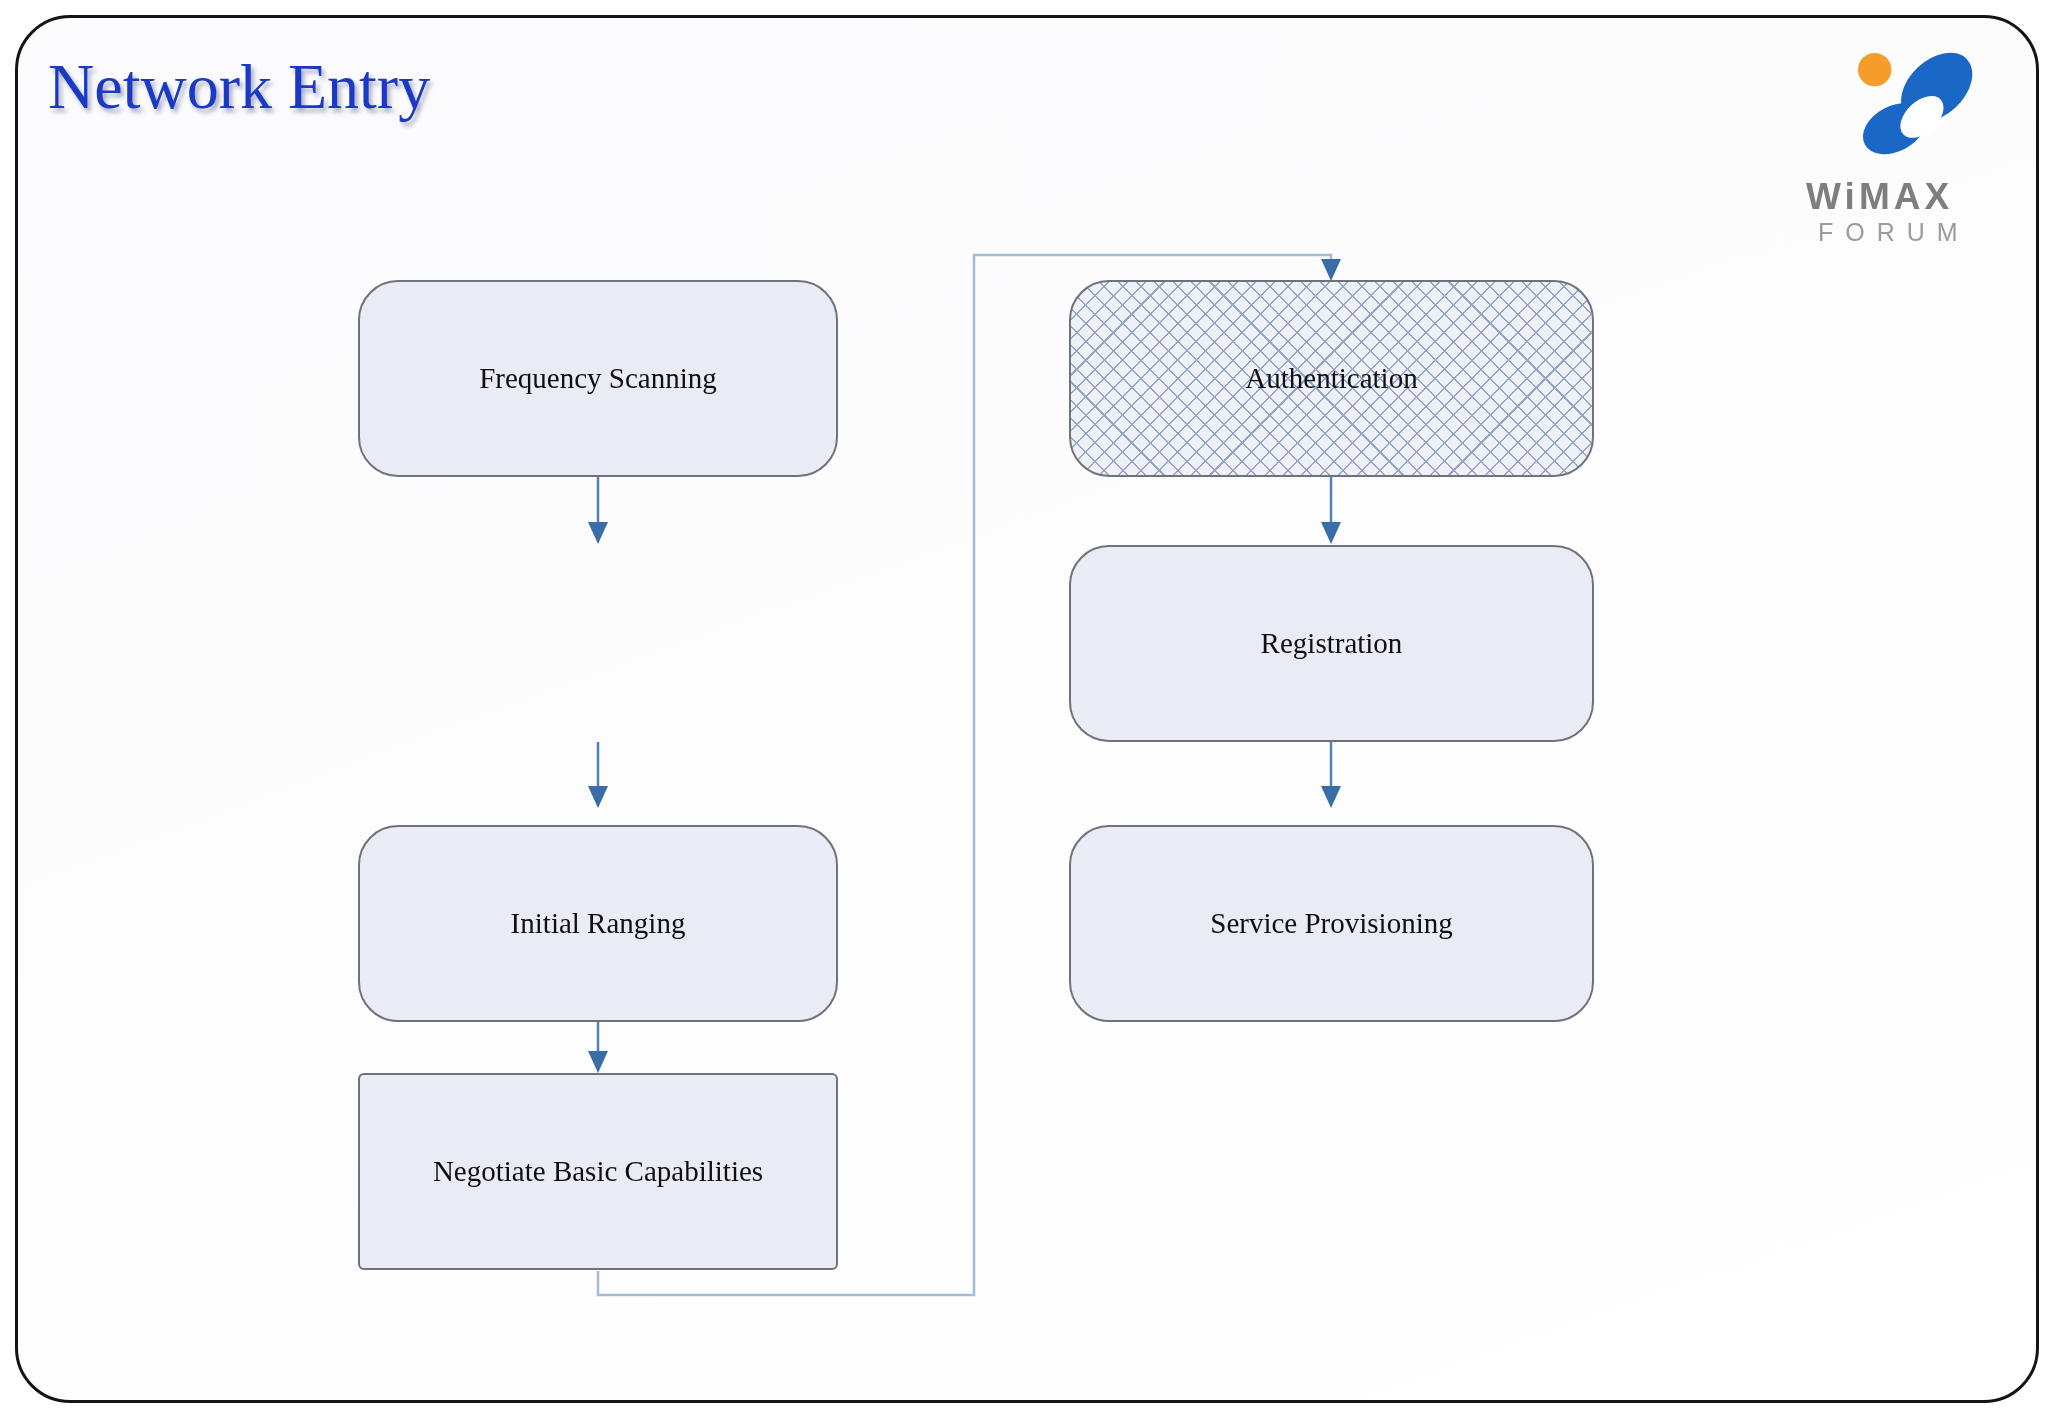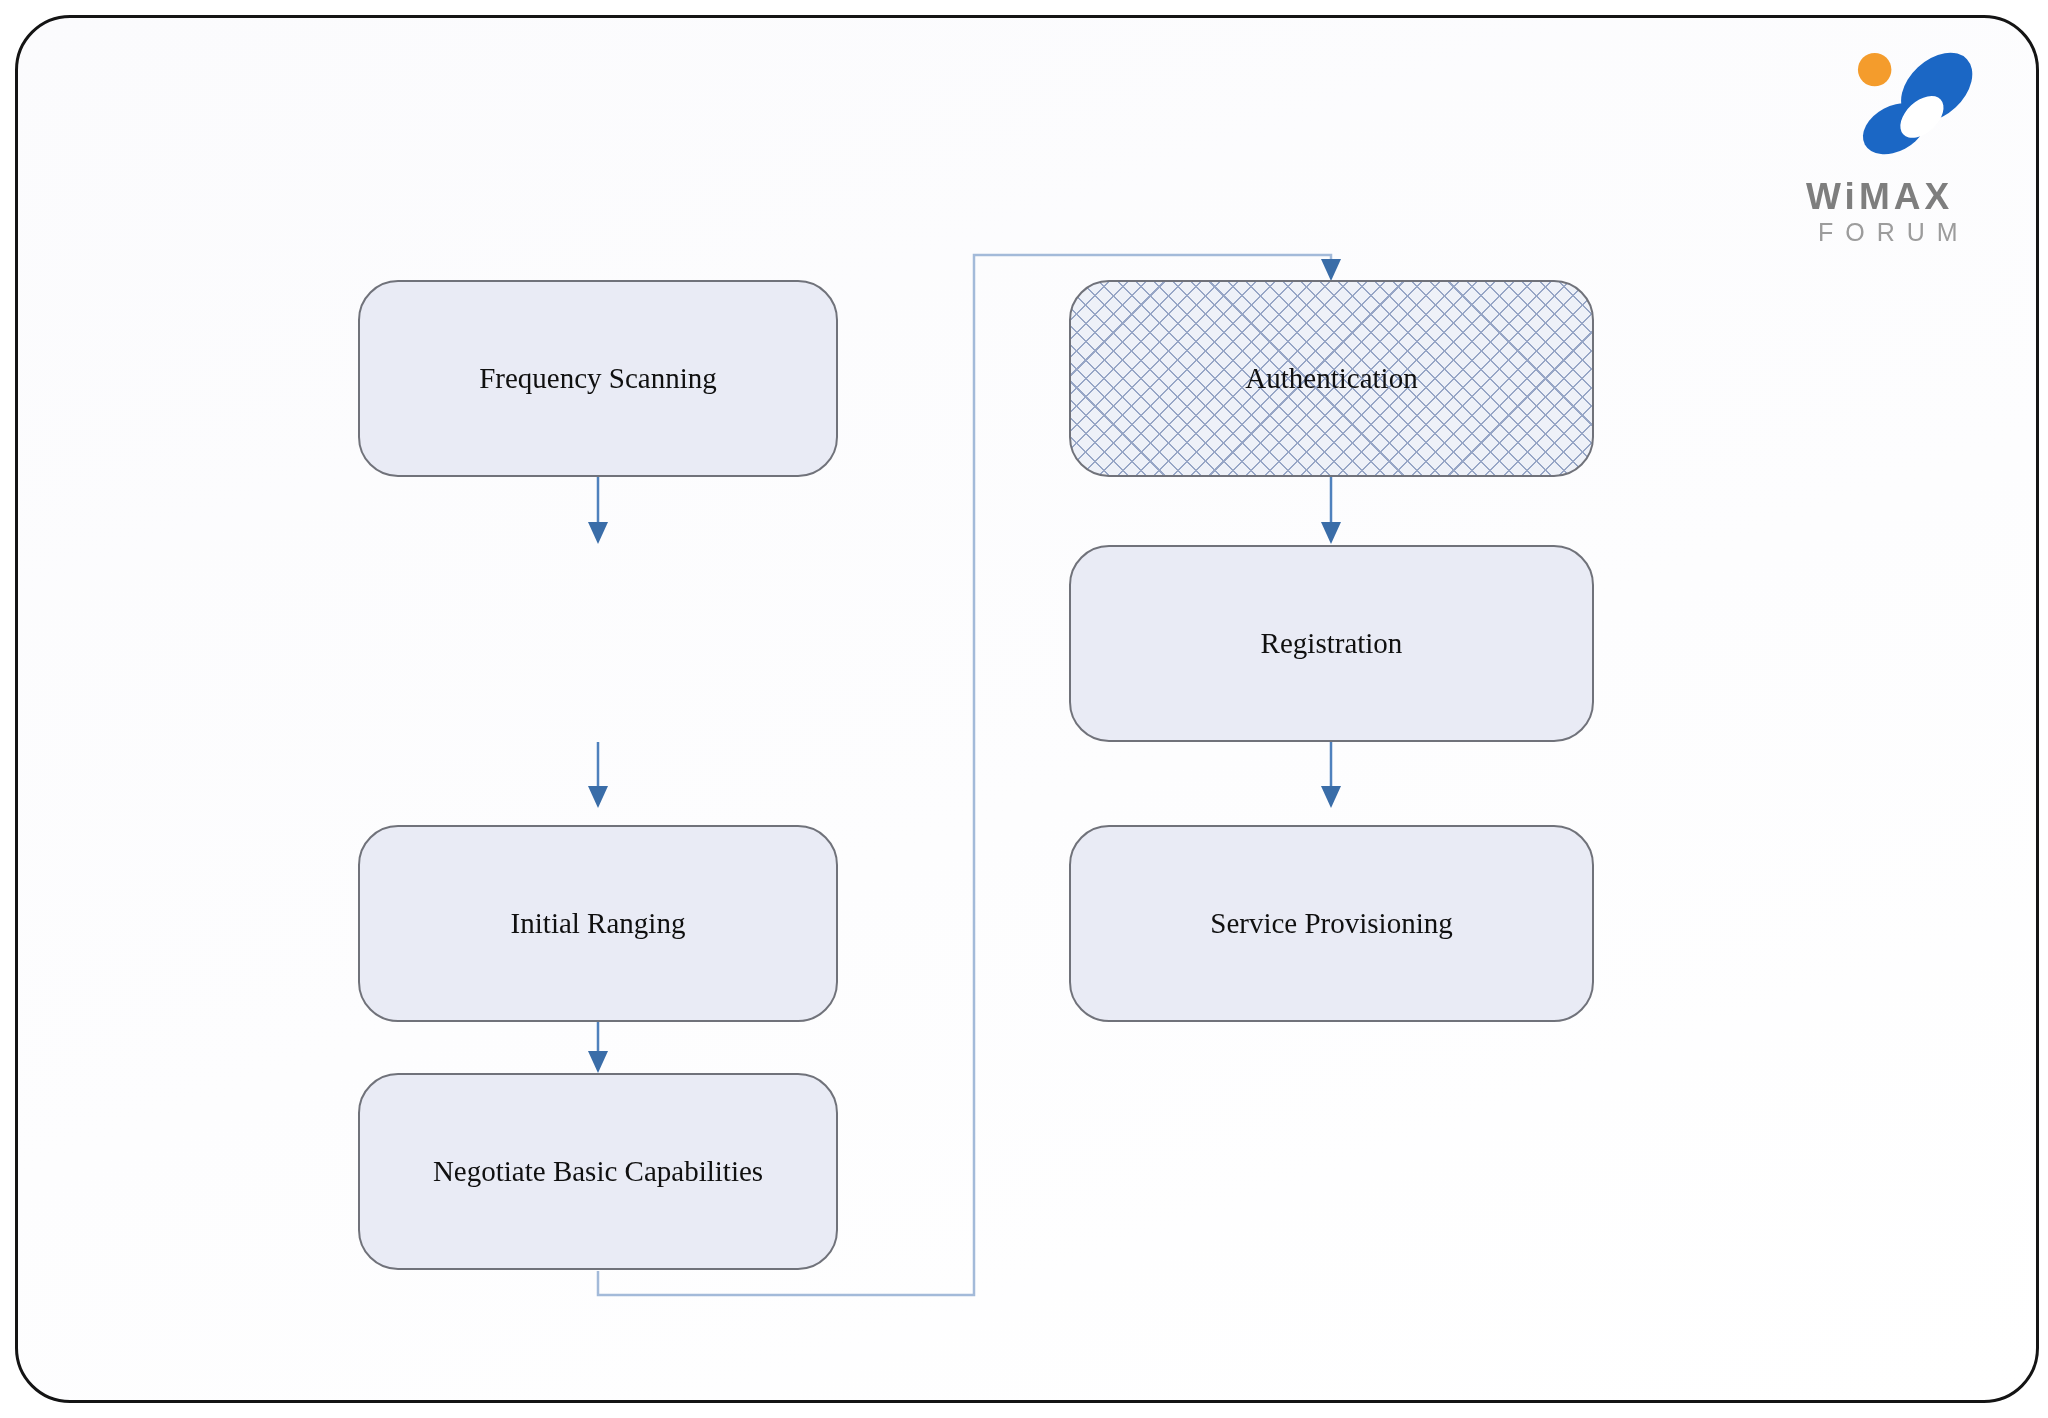--- a/index.html
+++ b/index.html
@@ -25,21 +25,21 @@
     position:absolute;
     background:var(--box-fill);
     border:2px solid var(--box-border);
     border-radius:40px;
     display:flex;align-items:center;justify-content:center;
     font-size:29px;color:#101010;text-align:center;
     box-sizing:border-box;
   }
   .col-left{left:340px;width:480px;height:197px;text-align:center;}
   .col-right{left:1051px;width:525px;height:197px;}
-  .row-1{top:262px;} .row-2{top:527px;} .row-3{top:790px;margin-top:17px;} .row-4{top:1055px;}
+  .row-1{top:262px;} .row-2{top:527px;} .row-3{top:790px;margin-top:17px;} .row-4{top:1055px;border-radius:6px;}
   .hatched{
     background-color:var(--auth-fill);
     background-image:
       repeating-linear-gradient(45deg,  var(--hatch-line) 0 1.5px, transparent 1.5px 13px),
       repeating-linear-gradient(135deg, var(--hatch-line) 0 1.5px, transparent 1.5px 13px);
   }
   
   .overlay{position:absolute;left:0;top:0;width:2018px;height:1382px;pointer-events:none;}
   
   .logo{
@@ -54,20 +54,21 @@
   .logo-sub{
     font-size:25px;font-weight:400;letter-spacing:12px;padding-left:12px;
     color:#9c9c9c;margin-top:0;white-space:nowrap;
   }
 </style>
 </head>
 <body>
 
 <div class="slide">
 
+  <div class="slide-title">Network Entry</div>
 
   <div class="logo">
     <svg width="150" height="128" viewBox="0 0 150 130">
       <ellipse cx="95" cy="42" rx="42" ry="28" transform="rotate(-43 95 42)" fill="var(--logo-blue)"></ellipse>
       <ellipse cx="52" cy="84" rx="34" ry="23" transform="rotate(-28 52 84)" fill="var(--logo-blue)"></ellipse>
       <ellipse cx="80" cy="72" rx="26" ry="16" transform="rotate(-43 80 72)" fill="#ffffff"></ellipse>
       <circle cx="32" cy="24" r="17" fill="var(--logo-orange)"></circle>
     </svg>
     <div class="logo-brand">WiMAX</div>
     <div class="logo-sub">FORUM</div>

